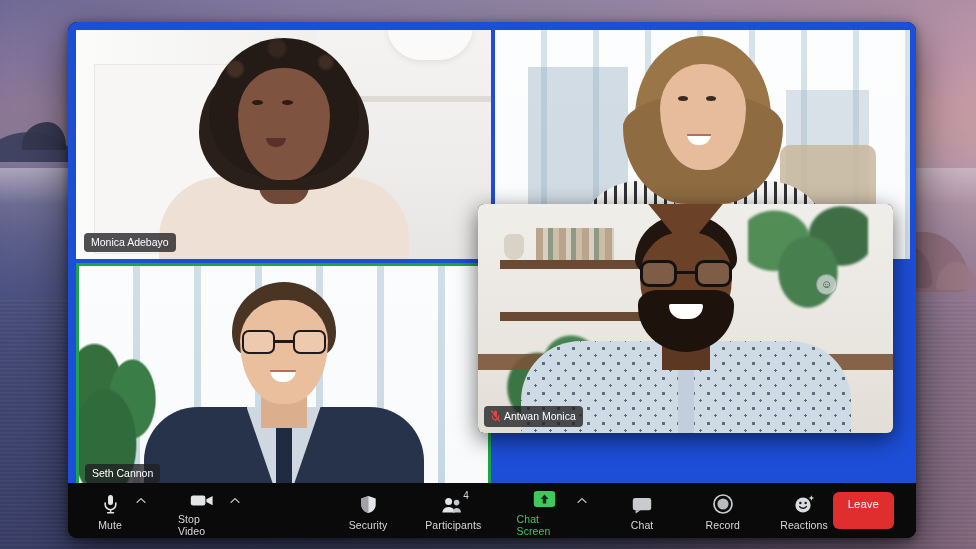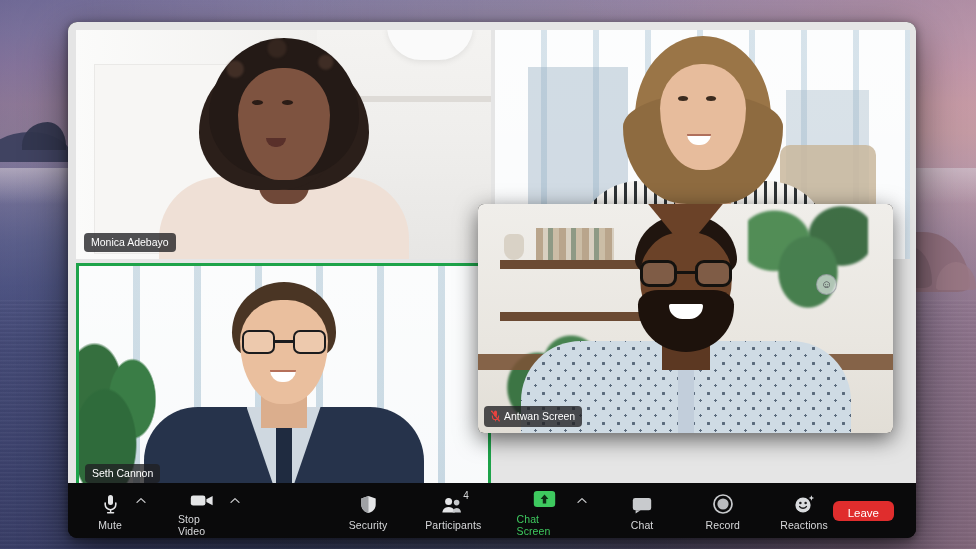--- a/index.html
+++ b/index.html
@@ -83,21 +83,21 @@
 
   
   #zoom-window{
     position:absolute; left:68px; top:22px; width:848px; height:516px;
     background:#0b0b0d; border-radius:9px;
     box-shadow: 0 14px 44px rgba(0,0,0,.55), 0 2px 10px rgba(0,0,0,.45);
     overflow:hidden; z-index:10;
   }
   #gallery{
     position:absolute; left:0; top:0; right:0; height:461px;
-    background:#e5e5e5;
+    background:#1d4ed8;
   }
 
   
   .tile{ position:absolute; overflow:hidden; background:#101014; }
 
   #tile-monica { left:8px;   top:8px;   width:415px; height:229px; }
   #tile-lauren { left:427px; top:8px;   width:415px; height:229px; }
   #tile-seth   { left:8px;   top:241px; width:415px; height:229px;
                  border:3px solid #1ea34a; }
   #tile-antwan { left:410px; top:182px; width:415px; height:229px;
@@ -315,21 +315,21 @@
     width:11px; height:21px; display:flex; align-items:center; justify-content:center;
     margin-left:-2px; margin-right:2px; align-self:flex-start; margin-top:5px;
   }
   .caret svg{ display:block; }
   .spacer-lg{ width:112px; }
   .spacer-md{ width:26px; }
   .flexfill{ flex:1; }
   #leave-button{
     background:#e02d2d; color:#fff; border:none; border-radius:6px;
     font-size:11.5px; font-family:"Liberation Sans", sans-serif;
-    padding:6px 15px 2px 15px; cursor:pointer; margin-right:8px;text-align:right;
+    padding:6px 15px 19px 15px; cursor:pointer; margin-right:8px;text-align:right;
   }
   .pcount{
     position:absolute; left:calc(50% + 10px); top:-1px;
     font-size:10px; color:#d7d8da;
   }
 </style>
 </head>
 <body>
 
 <div id="desktop">
@@ -435,21 +435,21 @@
         <div class="reaction-badge">☺</div>
         <div class="namechip" id="chip-antwan">
           <span class="mute-mic">
             <svg width="9" height="12" viewBox="0 0 9 12">
               <rect x="3" y="0.6" width="3" height="6" rx="1.5" fill="#e8433f"></rect>
               <path d="M1.4 5.4v1a3.1 3.1 0 0 0 6.2 0v-1" stroke="#e8433f" stroke-width="1.1" fill="none"></path>
               <rect x="4.1" y="9" width="0.9" height="2.3" fill="#e8433f"></rect>
               <line x1="0.4" y1="0.6" x2="8.6" y2="11.4" stroke="#e8433f" stroke-width="1.3"></line>
             </svg>
           </span>
-          <span>Antwan Screen</span>
+          <span>Antwan Monica</span>
         </div>
       </div>
 
     </div>
 
     <div id="toolbar">
 
       <div class="tb-group">
 
         <div class="tb-item">

